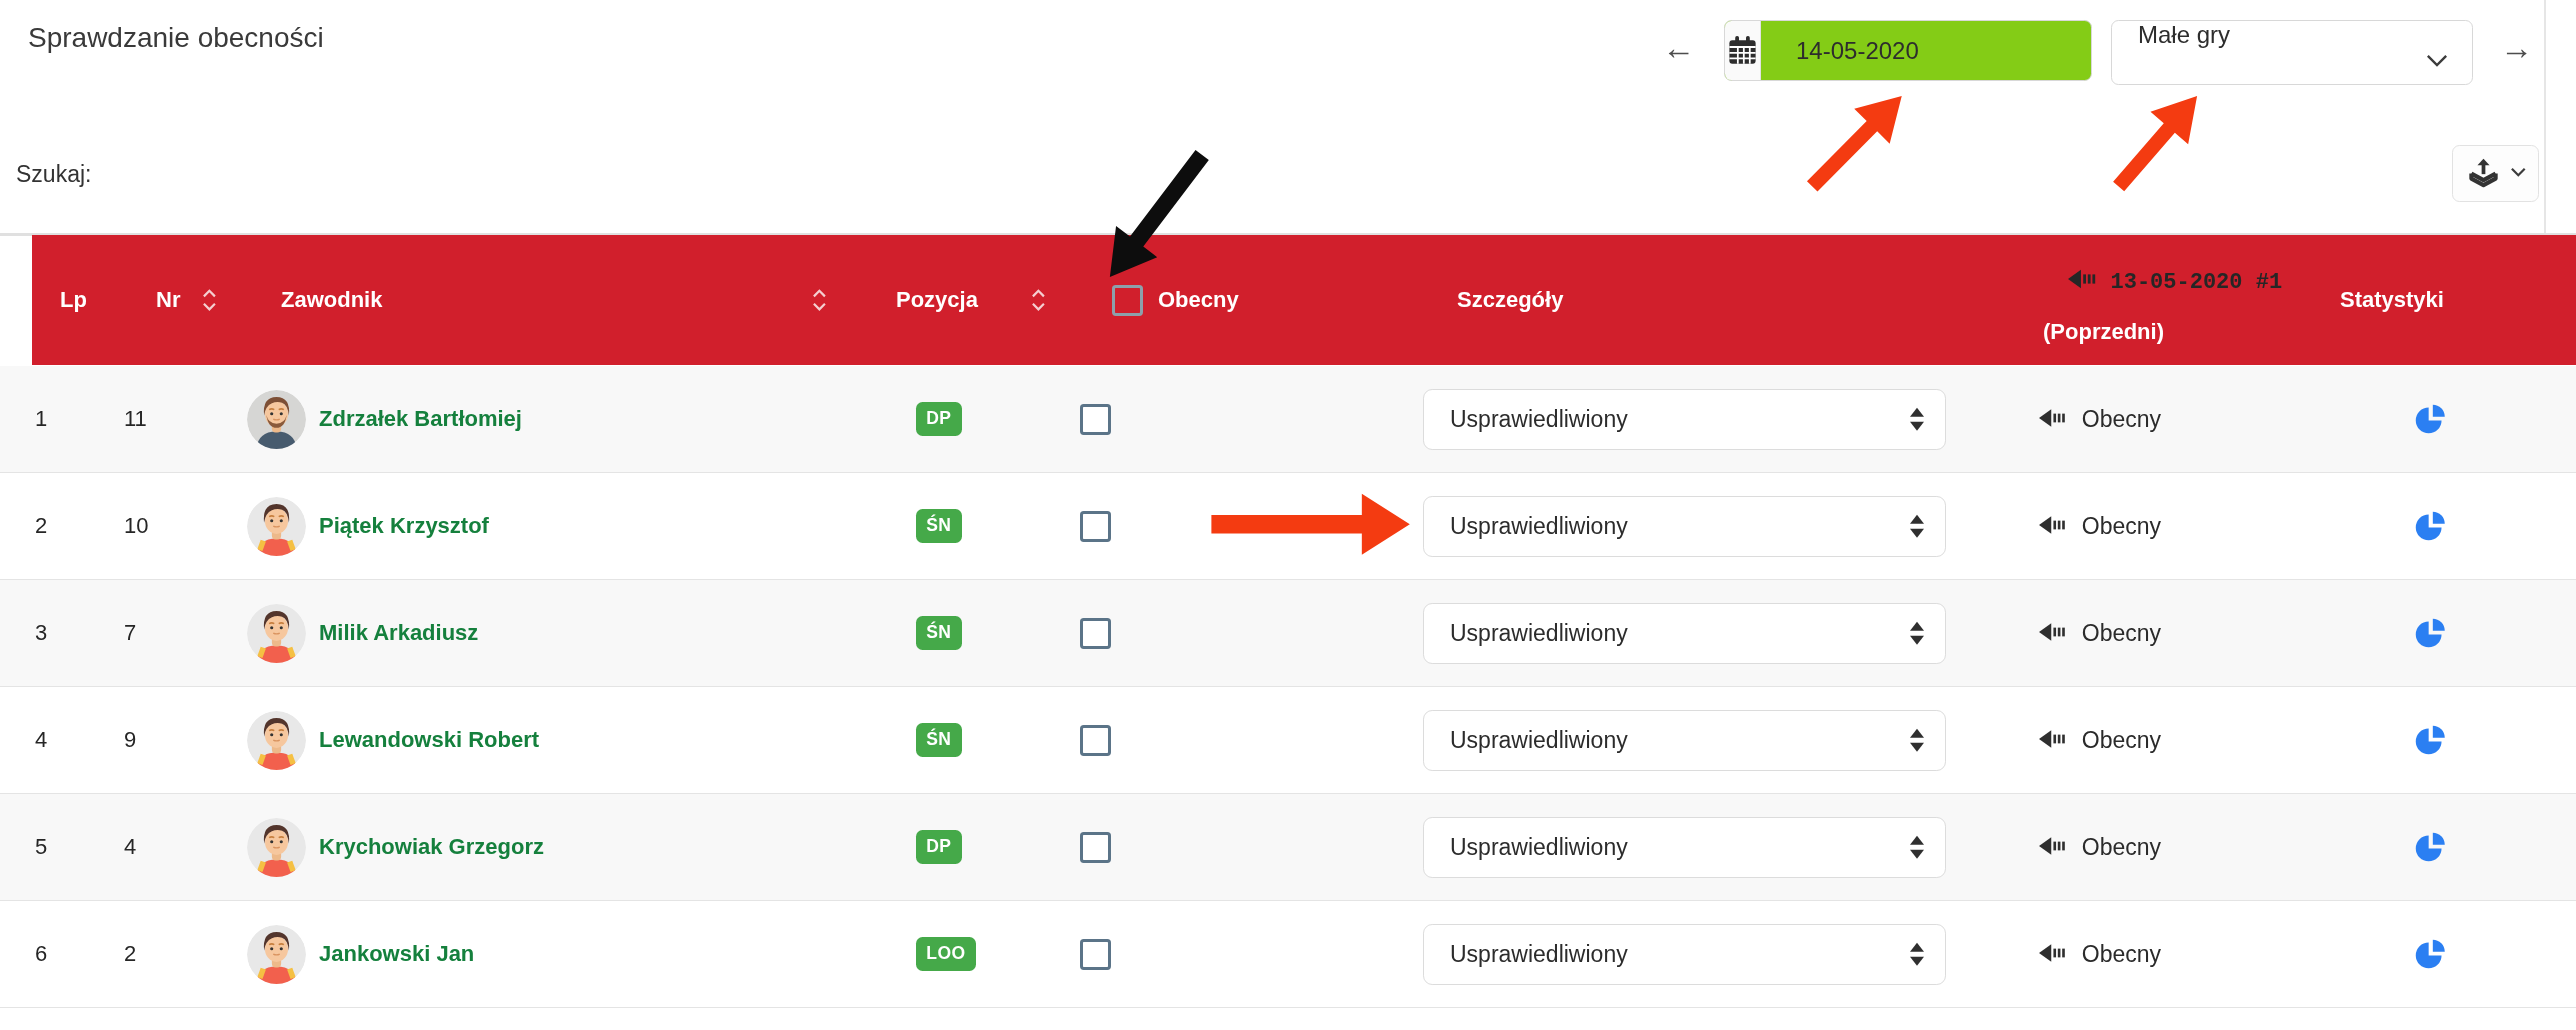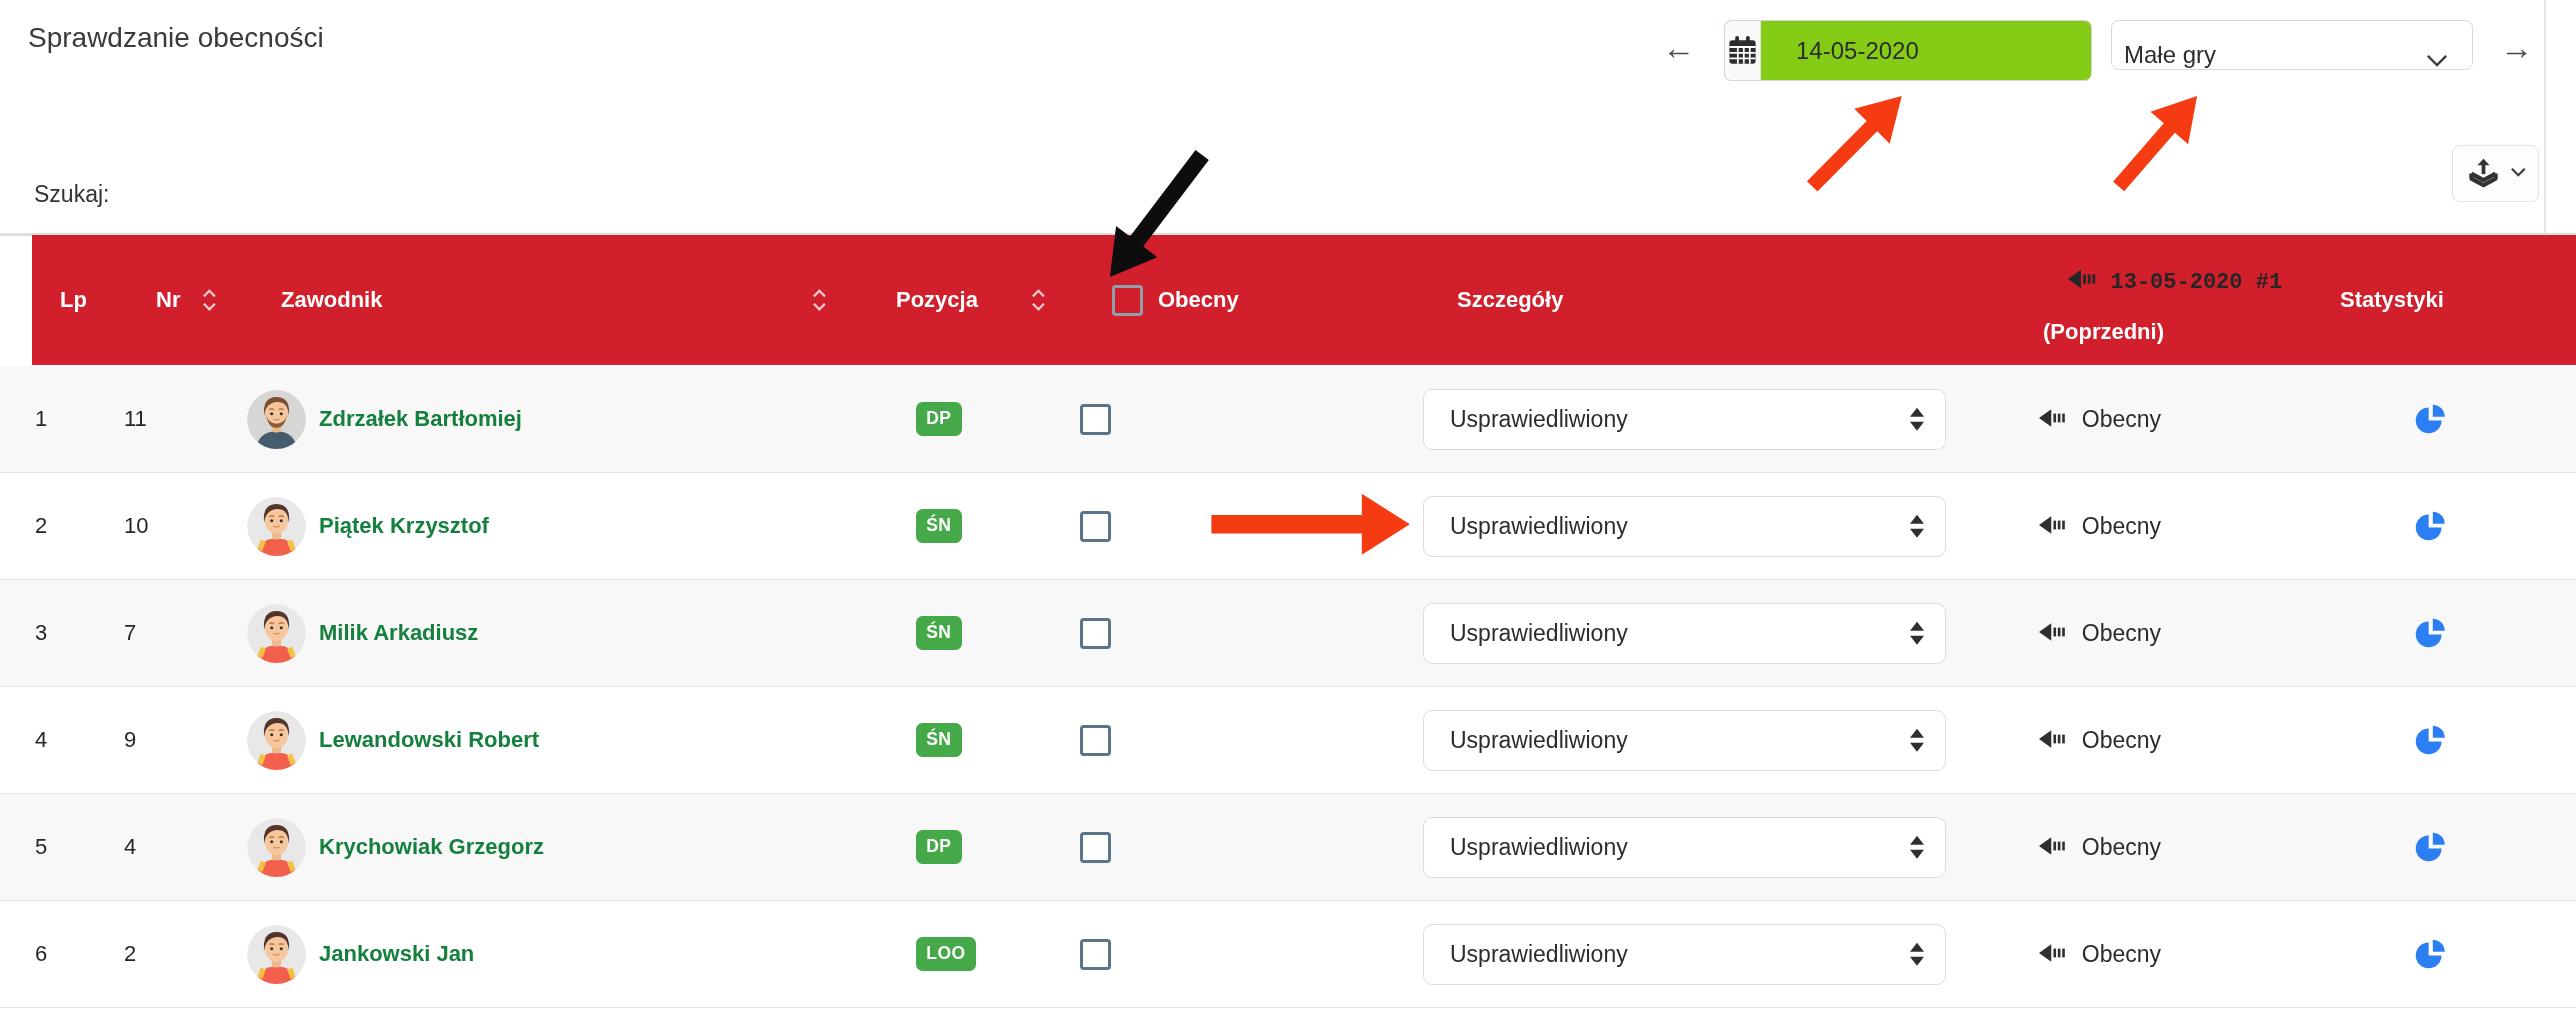--- a/index.html
+++ b/index.html
@@ -10,27 +10,27 @@
   .page-title { position:absolute; left:28px; top:22px; font-size:28px; font-weight:500; color:#3a3a3a; }
   .nav-arrow { position:absolute; top:31px; font-size:33px; color:#4d4d4d; cursor:pointer; line-height:1; }
   .nav-prev { left:1662px; }
   .nav-next { left:2500px; }
   .date-group { position:absolute; left:1707px; top:20.3px; width:368px; height:61px;
     border:1.8px solid #d8d8d8; border-radius:7.4px; display:flex; background:#84cc16; overflow:hidden;margin-left:17px; }
   .cal-seg { width:59px; height:100%; display:flex; align-items:center; justify-content:center;
     border-right:1.8px solid #e2e2e2; background:#fafafa; cursor:pointer; }
   .date-input { flex:1; border:0; outline:none; font-size:24px; color:#2d2d2d; padding-left:35px;
     font-family:"Liberation Sans", sans-serif; background:transparent; }
-  .select-box { position:absolute; left:2111px; top:20.3px; width:362px; height:50px;
-    border:1.8px solid #d8d8d8; border-radius:7.4px; display:flex; align-items:flex-end;
-    padding-left:12px; font-size:24px; color:#2d2d2d; background:#fff; cursor:pointer; }
+  .select-box { position:absolute; left:2111px; top:20.3px; width:362px; height:65px;
+    border:1.8px solid #d8d8d8; border-radius:7.4px; display:flex; align-items:flex-start;
+    padding-left:26px; font-size:24px; color:#2d2d2d; background:#fff; cursor:pointer; }
   .select-box .chev { position:absolute; right:24px; top:25px; }
 
   
-  .search-label { position:absolute; left:34px; top:161px; font-size:23px; color:#333;margin-top:20px; }
+  .search-label { position:absolute; left:16px; top:161px; font-size:23px; color:#333; }
   .search-wrap { position:absolute; left:126px; top:145px; width:332px; height:57px;
     border:1.8px solid #dadada; border-radius:7.4px; background:#fff; }
   .search-input { width:100%; height:100%; border:0; outline:none; font-size:22px; color:#333;
     padding:0 50px 0 20.3px; font-family:"Liberation Sans", sans-serif; background:transparent; }
   .search-input::placeholder { color:#9f9f9f; }
   .search-wrap .mag { position:absolute; right:14.8px; top:15.7px; }
   .export-btn { position:absolute; left:2452px; top:145px; width:87px; height:57px;
     border:1.8px solid #e2e2e2; border-radius:7.4px; background:#fdfdfd; display:flex;
     align-items:center; justify-content:center; gap:7.4px; cursor:pointer; }
   .right-edge-line { position:absolute; left:2544px; top:0; width:1.8px; height:234px; background:#e6e6e6; }

